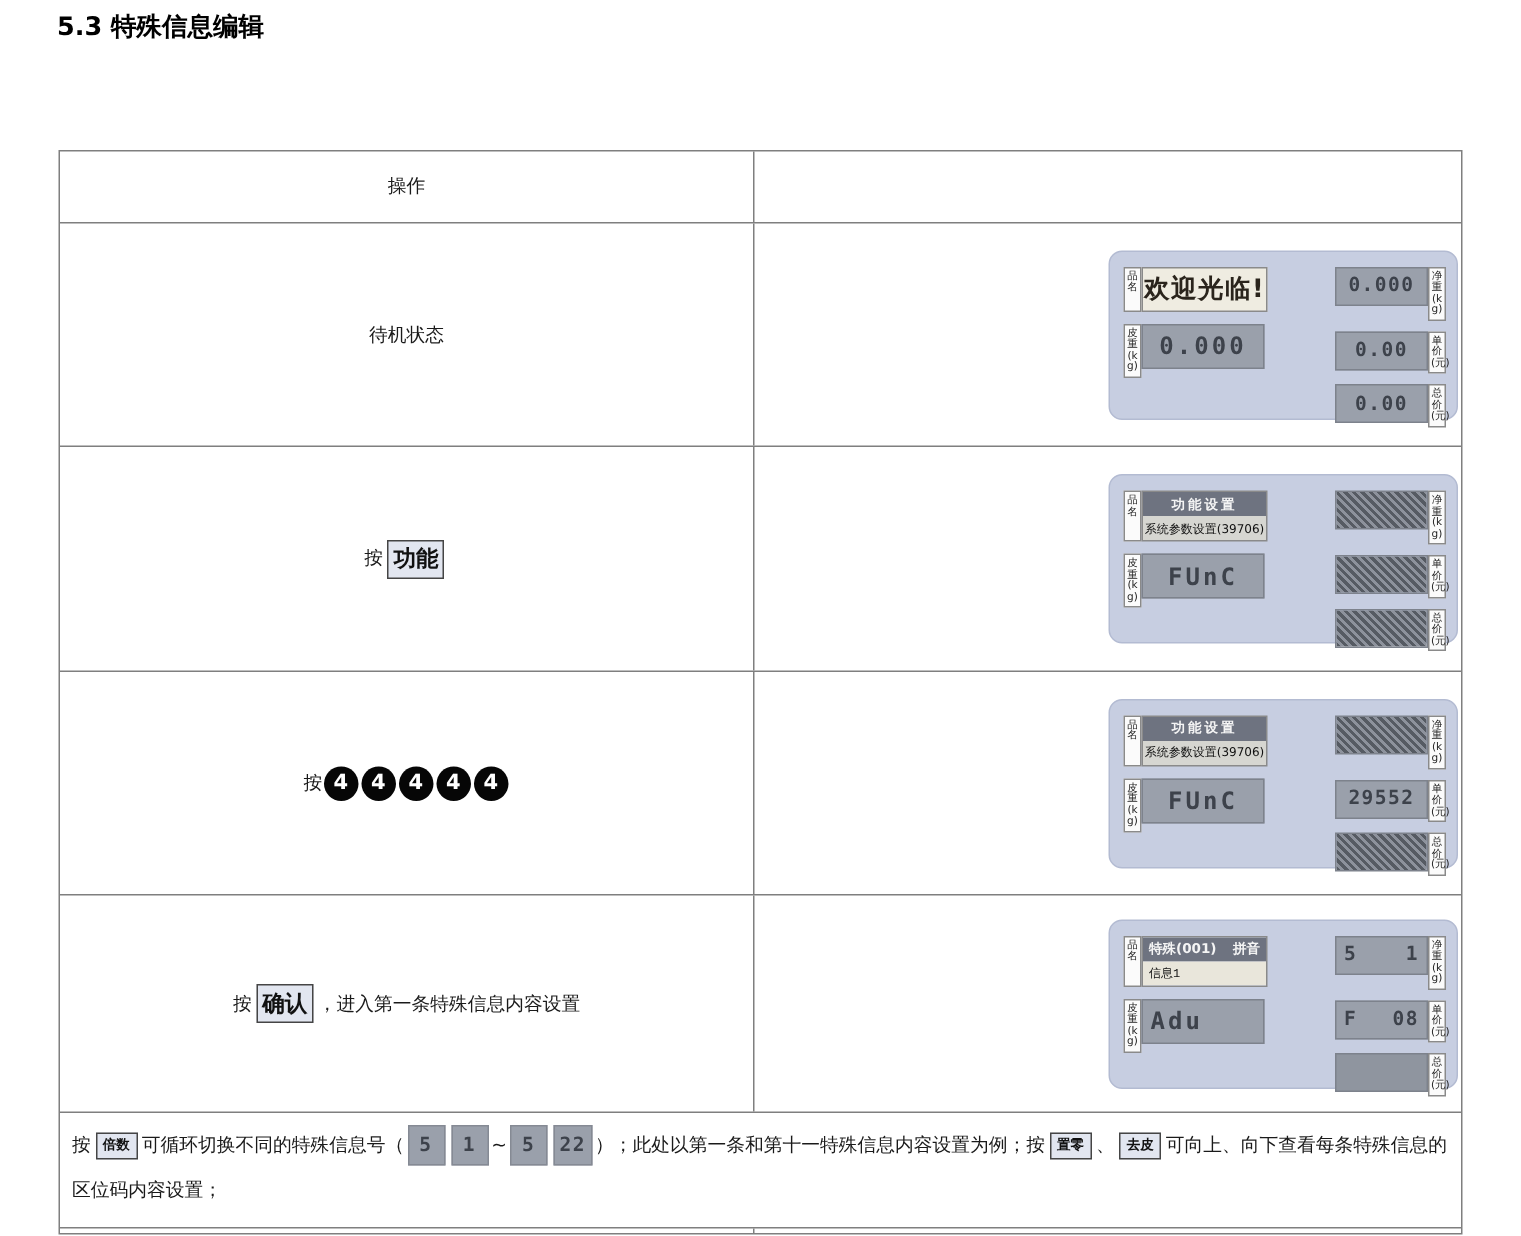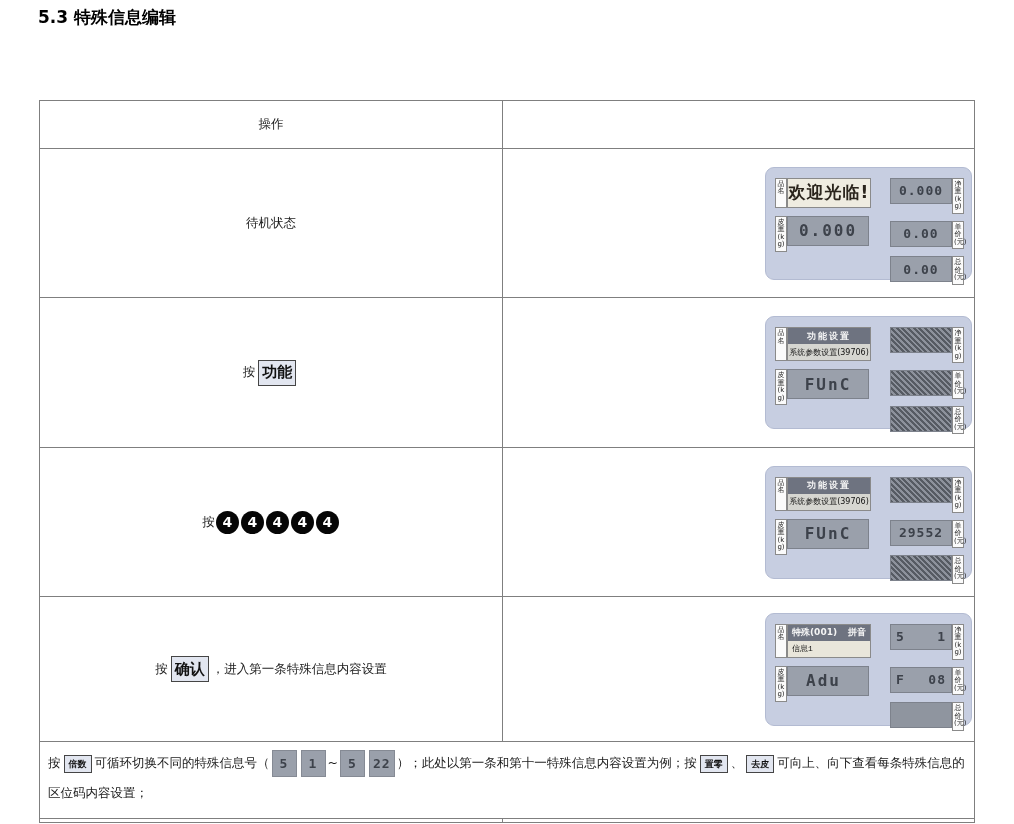--- a/index.html
+++ b/index.html
@@ -17,21 +17,21 @@
   .td-op{width:463px;border-right:1px solid #7f7f7f;display:flex;align-items:center;justify-content:center;font-size:12.5px;}
   .td-disp{flex:1;display:flex;align-items:center;}
   .th{font-size:12.5px;}
   .h-row{height:47px;}
   .r1{height:149px;} .r2{height:150px;} .r3{height:149px;} .r4{height:145px;}
   .h-row .td-op,.h-row .td-disp{justify-content:center;}
   .stub{height:4px;}
   .stub .td-op{border-right:1px solid #7f7f7f;}
 
   
-  .panel{width:207px;height:113px;background:#c7cee1;border:1px solid #b3bbd2;border-radius:9px;
+  .panel{width:233px;height:113px;background:#c7cee1;border:1px solid #b3bbd2;border-radius:9px;
     box-sizing:border-box;display:flex;gap:9px;padding:10px 7px 8px 9px;margin-left:auto;margin-right:2px;}
   .p-left{width:96px;display:flex;flex-direction:column;gap:8px;}
   .p-right{flex:1;display:flex;flex-direction:column;gap:7px;align-items:flex-end;}
   .cell{display:flex;align-items:stretch;}
   .vlabel{background:#fbfbfb;border:1px solid #8a8a8a;width:12px;font-size:7px;line-height:7.5px;
     padding:2px 1px;text-align:center;word-break:break-all;color:#222;box-sizing:border-box;flex:none;}
   .seg{background:#9aa0ab;border:1px solid #7d828c;color:#3d424b;
     font-family:"DejaVu Sans Mono","Liberation Mono",monospace;font-weight:bold;
     display:flex;align-items:center;justify-content:center;box-sizing:border-box;}
   .seg-l{width:82px;height:30px;font-size:16px;letter-spacing:2px;}
@@ -202,21 +202,21 @@
               <div class="name-disp nd-stack">
                 <div class="nd-line1 splitline">
                   <span>特殊(001)</span>
                   <span>拼音</span>
                 </div>
                 <div class="nd-line2 left">信息1</div>
               </div>
             </div>
             <div class="cell">
               <div class="vlabel">皮重(kg)</div>
-              <div class="seg seg-l" style="justify-content:flex-start;padding-left:18px;">Adu</div>
+              <div class="seg seg-l" style="justify-content:flex-start;padding-left:5px;">Adu</div>
             </div>
           </div>
           <div class="p-right">
             <div class="cell">
               <div class="seg seg-r split">
                 <span>5</span>
                 <span>1</span>
               </div>
               <div class="vlabel">净重(kg)</div>
             </div>

